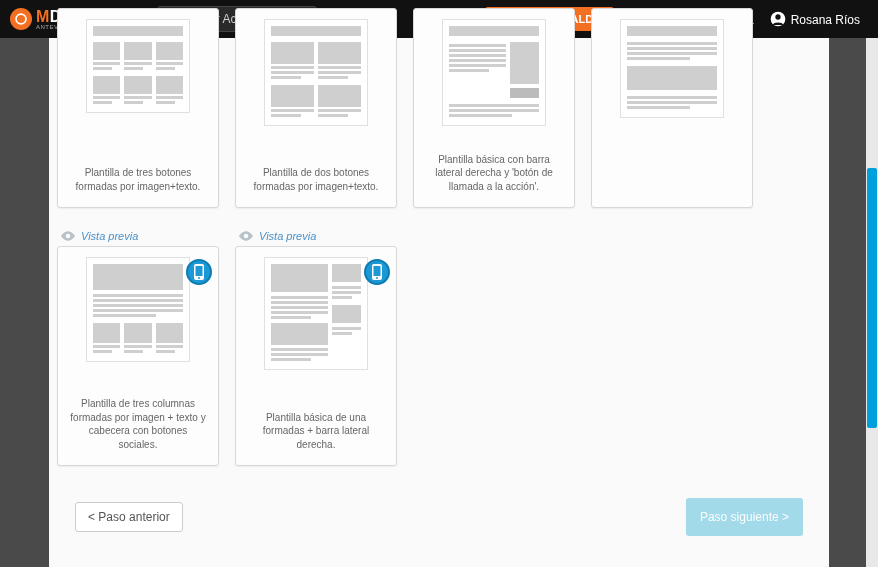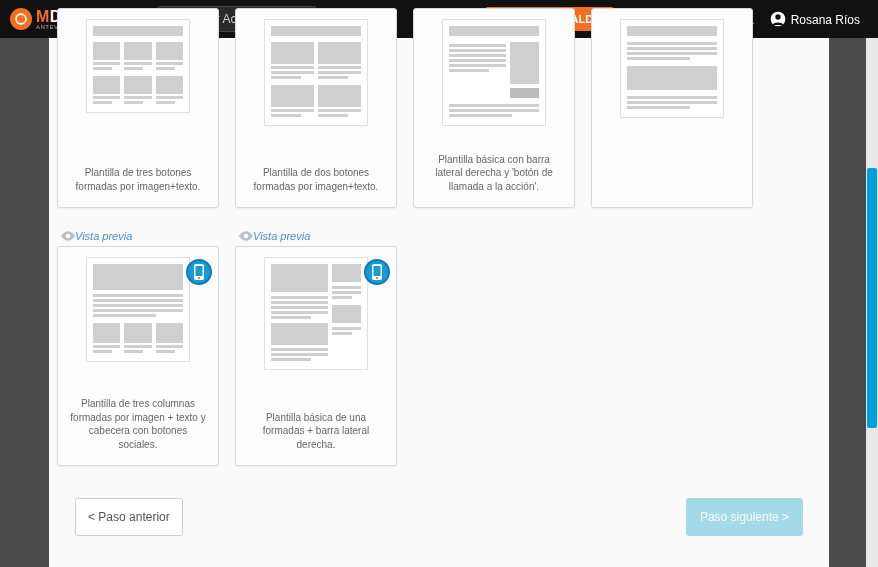--- a/index.html
+++ b/index.html
@@ -98,20 +98,21 @@
   }
   .grid {
     display: flex;
     flex-wrap: wrap;
     gap: 16px;
     padding: 0 0 16px 0;
   }
   .preview-link {
     display: flex;
     align-items: center;
+    gap: 6px;
     font-size: 11px;
     font-style: italic;
     color: #4a90c8;
     padding: 6px 0 4px 4px;
     cursor: pointer;
   }
   .eye-icon { width: 14px; height: 10px; fill: #b8c2c9; }
   .card-wrap { width: 162px; }
   .card {
     border: 1px solid #d8d8d8;
@@ -158,20 +159,21 @@
     color: #666;
     line-height: 1.35;
     padding: 0 4px;
     margin-top: auto;
   }
   .footer-bar {
     display: flex;
     justify-content: space-between;
     padding: 16px 18px 0 18px;
     border-top: 0;
+    align-items: center;
   }
   .btn-prev {
     background: #fff;
     border: 1px solid #ccc;
     color: #555;
     font-size: 12px;
     padding: 7px 12px;
     border-radius: 3px;
     cursor: pointer;
   }

